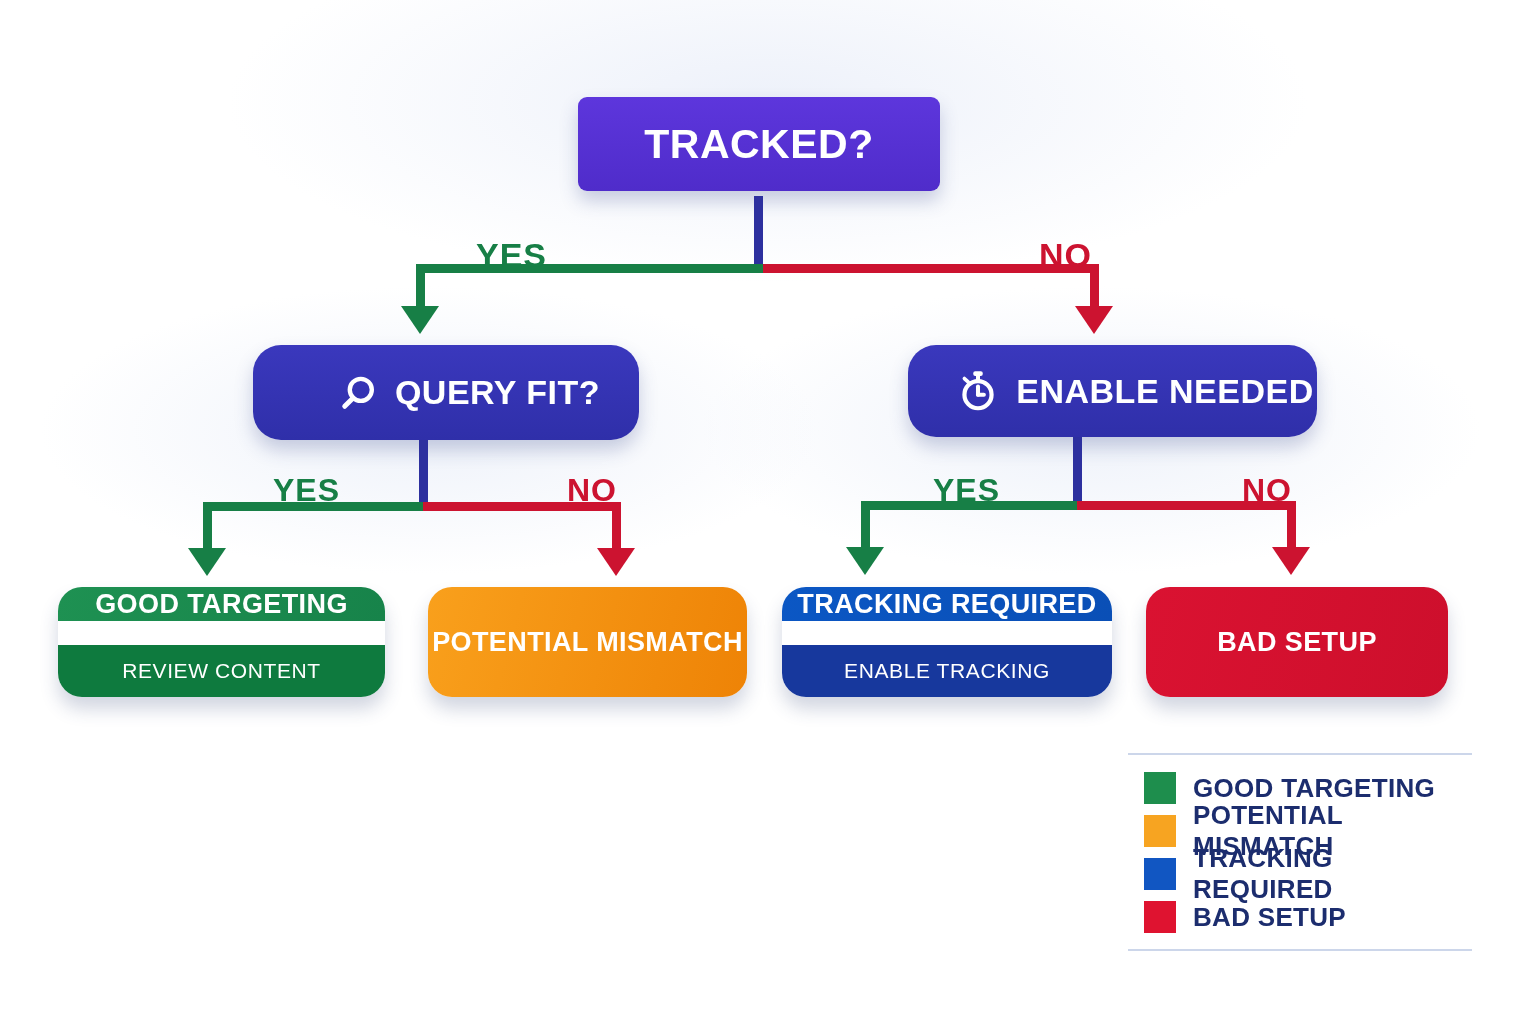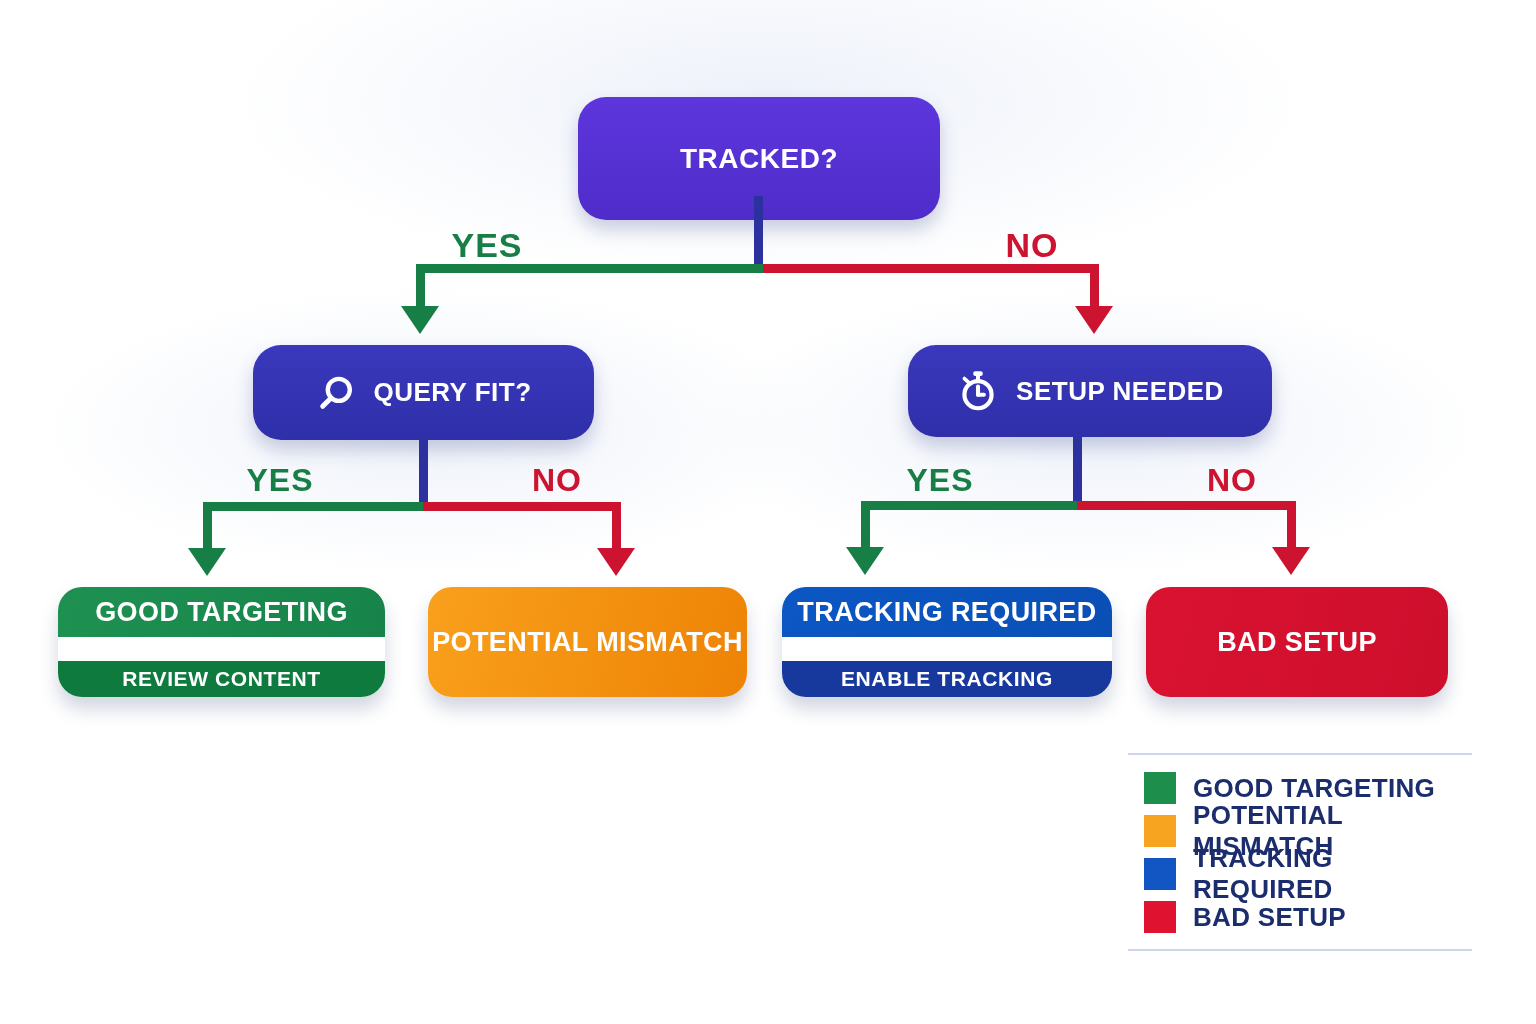--- a/index.html
+++ b/index.html
@@ -14,42 +14,43 @@
       radial-gradient(650px 240px at 28% 42%, #eef2fa 0%, rgba(255,255,255,0) 60%),
       radial-gradient(650px 240px at 71% 42%, #eef2fa 0%, rgba(255,255,255,0) 60%),
       #ffffff;
   }
   .node{
     position:absolute;display:flex;align-items:center;justify-content:center;
     color:#fff;font-weight:bold;letter-spacing:.5px;
     box-shadow:0 10px 18px rgba(55,70,140,.25);
   }
   .node-root{
-    left:578px;top:97px;width:362px;height:123px;border-radius:28px;
+    left:578px;top:97px;width:362px;height:94px;border-radius:9px;
     background:linear-gradient(180deg,#5d36dc 0%,#4f2cca 100%);
-    font-size:28px;
+    font-size:41px;
   }
   .node-decision{
-    border-radius:28px;font-size:26px;gap:16px;
+    border-radius:28px;font-size:34px;gap:16px;
     background:linear-gradient(180deg,#3a38bd 0%,#2f2fa9 100%);
+    padding-left:45px;
   }
   .node-queryfit{left:253px;top:345px;width:341px;height:95px;}
   .node-setup{left:908px;top:345px;width:364px;height:92px;}
   .outcome{
     position:absolute;top:587px;height:110px;border-radius:24px;overflow:hidden;
     box-shadow:0 12px 18px rgba(50,70,120,.22);
     display:flex;flex-direction:column;
   }
   .outcome .main{
     flex:1;display:flex;align-items:center;justify-content:center;
     color:#fff;font-weight:bold;font-size:27px;letter-spacing:.4px;
   }
   .outcome .band{
-    height:36px;display:flex;align-items:center;justify-content:center;
-    color:#fff;font-weight:bold;font-size:21px;letter-spacing:.6px;margin-top:24px;
+    height:52px;display:flex;align-items:center;justify-content:center;
+    color:#fff;font-weight:normal;font-size:21px;letter-spacing:.6px;margin-top:24px;
   }
   .outcome-good{left:58px;width:327px;}
   .outcome-good .main{background:linear-gradient(105deg,#1e9152 0%,#17834a 100%);}
   .outcome-good .band{background:#0e7a3e;}
   .outcome-mismatch{left:428px;width:319px;}
   .outcome-mismatch .main{background:linear-gradient(105deg,#f9a01c 0%,#ee8306 100%);}
   .outcome-mismatch .band{background:linear-gradient(105deg,#f8aa28 0%,#f29a12 100%);color:#1b2a66;}
   .outcome-tracking{left:782px;width:330px;}
   .outcome-tracking .main{background:linear-gradient(105deg,#0b57c4 0%,#0a4fb6 100%);}
   .outcome-tracking .band{background:#17389d;text-align:center;}
@@ -61,22 +62,22 @@
   .navy{background:#2d309f;}
   .green{background:#177f46;}
   .red{background:#cc1330;}
   .arrow-down{
     position:absolute;width:0;height:0;
     border-left:19px solid transparent;border-right:19px solid transparent;
     border-top:28px solid #177f46;
   }
   .arrow-down.red-a{border-top-color:#cc1330;background:transparent;}
   .branch-label{
-    position:absolute;width:120px;text-align:center;
-    font-weight:bold;font-size:34px;letter-spacing:1px;
+    position:absolute;width:120px;text-align:right;
+    font-weight:bold;font-size:34px;letter-spacing:1px;margin-top:10px;
   }
   .lbl-yes{color:#177f46;}
   .lbl-no{color:#cc1330;}
 
   .legend{
     position:absolute;left:1128px;top:753px;width:344px;
   }
   .legend .divider{height:2px;background:#ccd6ea;}
   .legend .rows{padding:17px 0 16px 16px;display:flex;flex-direction:column;gap:11px;}
   .legend-row{display:flex;align-items:center;height:32px;}
@@ -123,21 +124,21 @@
     <span class="icon">
       <svg width="44" height="44" viewBox="0 0 24 24">
         <rect x="9.4" y="1.2" width="5.2" height="2.6" rx="1.1" fill="#ffffff"></rect>
         <line x1="12" y1="3.8" x2="12" y2="6.2" stroke="#ffffff" stroke-width="2.2"></line>
         <line x1="4.6" y1="5.2" x2="6.6" y2="7.0" stroke="#ffffff" stroke-width="2.0" stroke-linecap="round"></line>
         <circle cx="12" cy="14" r="7.4" fill="none" stroke="#ffffff" stroke-width="2.3"></circle>
         <line x1="12" y1="14" x2="12" y2="9.6" stroke="#ffffff" stroke-width="2.2" stroke-linecap="round"></line>
         <line x1="12" y1="14" x2="15.2" y2="14" stroke="#ffffff" stroke-width="2.2" stroke-linecap="round"></line>
       </svg>
     </span>
-    <span>SETUP NEEDED</span>
+    <span>ENABLE NEEDED</span>
   </div>
 
   <div class="line navy" style="left:419px;top:440px;width:9px;height:66px;"></div>
   <div class="line green" style="left:203px;top:502px;width:220px;height:9px;"></div>
   <div class="line red" style="left:423px;top:502px;width:198px;height:9px;"></div>
   <div class="line green" style="left:203px;top:502px;width:9px;height:46px;"></div>
   <div class="arrow-down" style="left:188px;top:548px;"></div>
   <div class="line red" style="left:612px;top:502px;width:9px;height:46px;"></div>
   <div class="arrow-down red-a" style="left:597px;top:548px;"></div>
   <div class="branch-label lbl-yes" style="left:220px;top:462px;font-size:32px;">YES</div>

